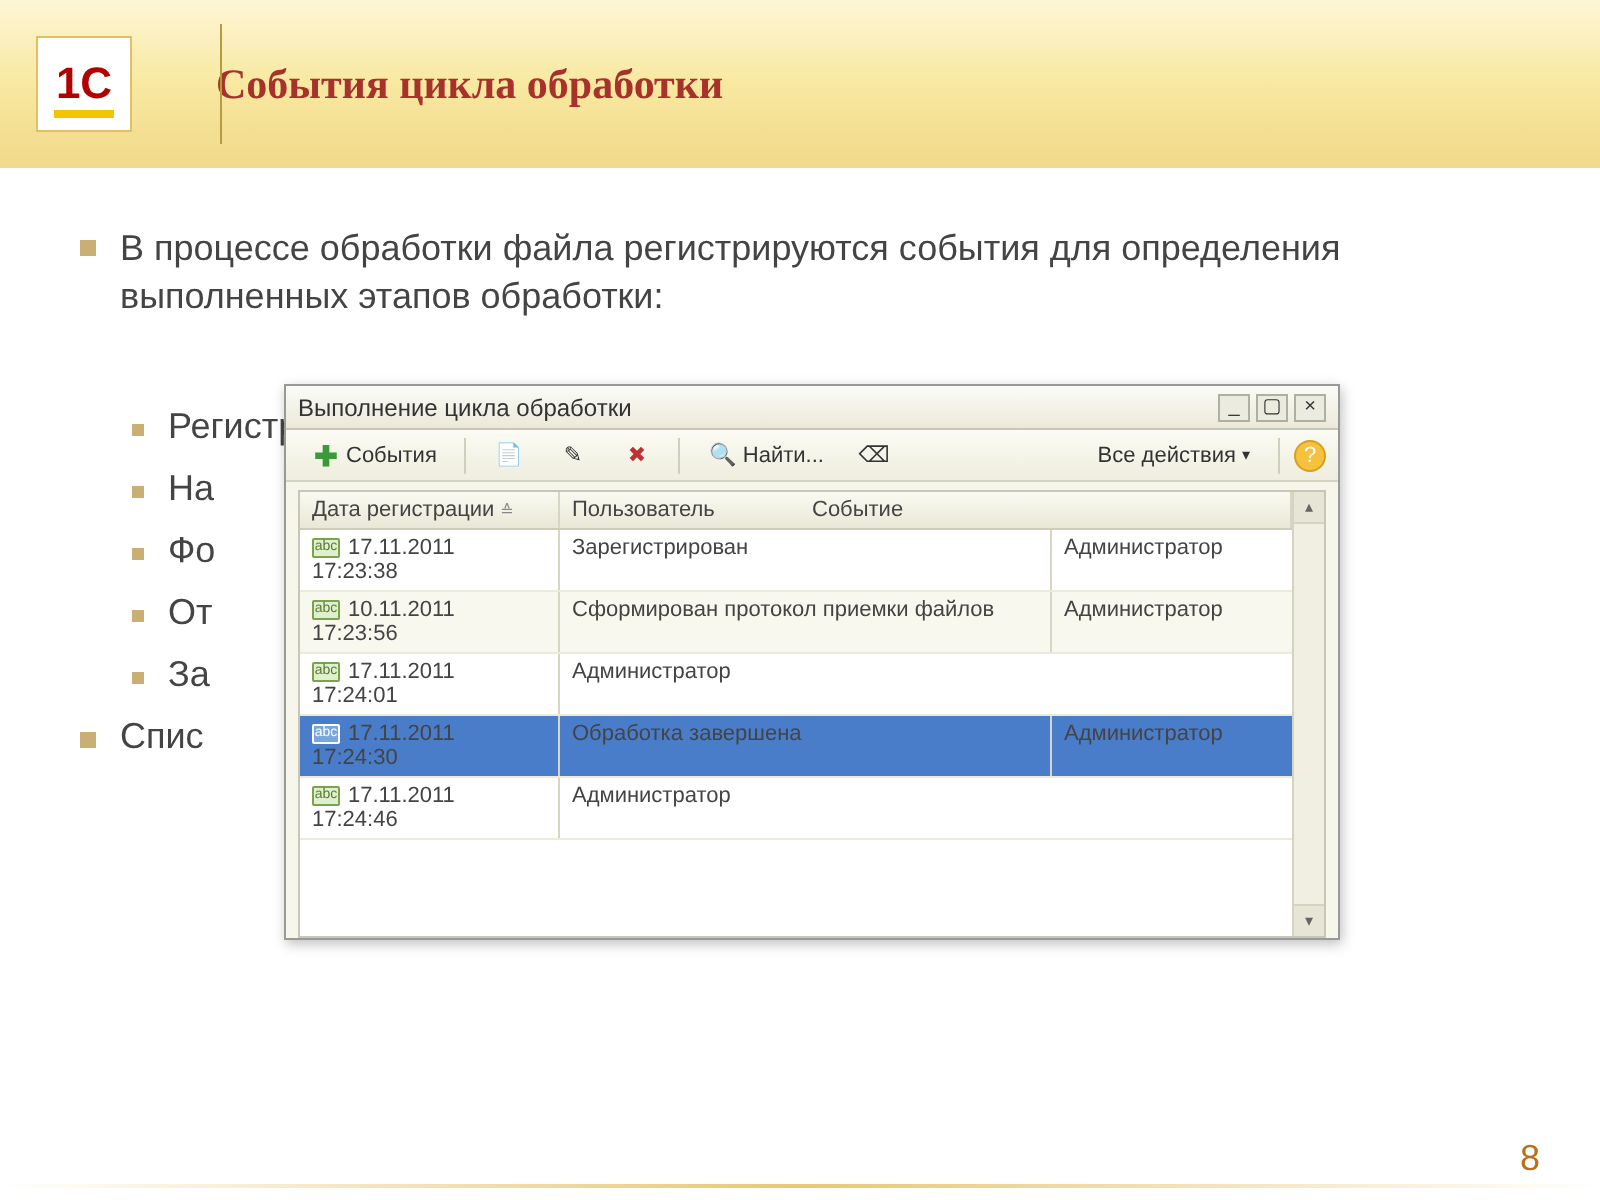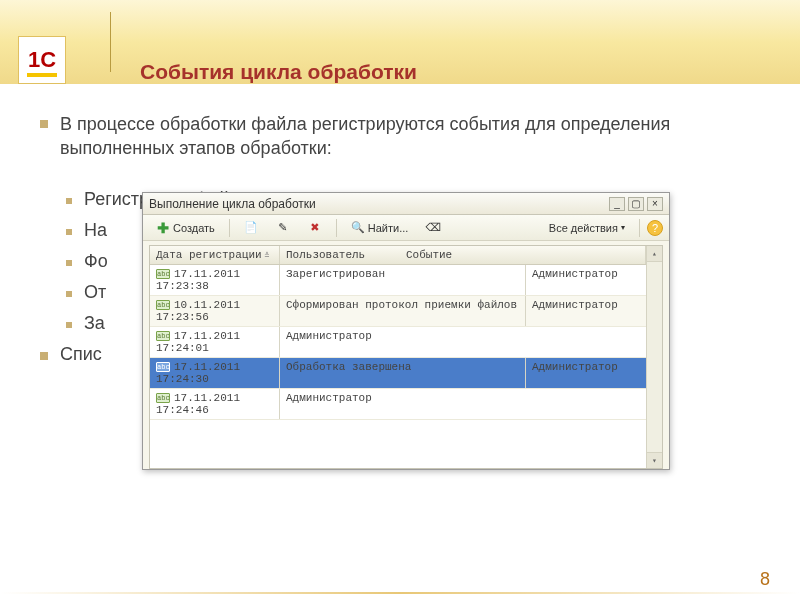--- a/index.html
+++ b/index.html
@@ -3,51 +3,51 @@
 <meta charset="utf-8">
 <style>
   * { box-sizing: border-box; margin: 0; padding: 0; }
   body { font-family: Arial, sans-serif; width: 800px; height: 600px; background: #fff; position: relative; }
 
   
   .header {
     height: 84px;
     background: linear-gradient(to bottom, #fdf6d6 0%, #f8e8a0 50%, #f0d98a 100%);
     display: flex;
-    align-items: flex-end;
+    align-items: center;
     padding-left: 18px;
     position: relative;
-    gap: 32px;
   }
   .logo-box {
     width: 48px; height: 48px;
     display: flex; align-items: center; justify-content: center;
     background: #fff;
     border: 1px solid #e0c060;
     position: relative;
     font-weight: bold; color: #b30000; font-size: 22px;
   }
   .logo-underscore {
     position: absolute; bottom: 6px; left: 8px; right: 8px; height: 4px; background: #f5c400;
   }
   .header-title {
     margin-left: 42px;
     color: #a6322b;
     font-size: 21px;
     font-weight: bold;
+    font-family: Liberation Serif, serif;
   }
   .header-divider {
     position: absolute;
     left: 110px; top: 12px; width: 1px; height: 60px;
     background: #b89b40;
   }
 
   
   .content { padding: 28px 30px 0 40px; color: #444; font-size: 18px; }
-  .para1 { margin-bottom: 18px; line-height: 1.35; }
+  .para1 { margin-bottom: 32px; line-height: 1.35; }
   .bullet-row { display: flex; align-items: flex-start; margin-bottom: 10px; }
   .bullet { width: 8px; height: 8px; background: #c9af74; margin-top: 8px; margin-right: 12px; flex-shrink: 0; }
   .bullet.small { width: 6px; height: 6px; margin-top: 9px; margin-left: 26px; }
   .list2 { margin-top: 4px; }
 
   
   .pagenum { position: absolute; bottom: 10px; right: 30px; color: #b8721a; font-size: 18px; }
   .pagenum-underline { position: absolute; bottom: 6px; left: 0; right: 0; height: 2px;
     background: linear-gradient(to right, transparent 0%, #e8c776 50%, transparent 100%); }
 
@@ -76,21 +76,21 @@
     height: 26px;
     background: linear-gradient(to bottom, #fbfbf4, #eeedde);
     border-bottom: 1px solid #d5d3c2;
     display: flex; align-items: center; padding: 0 6px; gap: 4px;
   }
   .tbtn { display: flex; align-items: center; gap: 3px; padding: 2px 6px; border: 1px solid transparent; border-radius: 3px; color: #333; }
   .ticon { width: 14px; height: 14px; display: inline-flex; align-items: center; justify-content: center; }
   .sep { width: 1px; height: 18px; background: #d0cebd; margin: 0 3px; }
   .win-toolbar .spacer { flex: 1; }
 
-  .grid-wrap { flex: 1; display: flex; border-top: 1px solid #d5d3c2; margin: 4px 6px 0 6px; background: #fff; border: 1px solid #c8c6b6; overflow: hidden; font-family: Liberation Mono, monospace; }
+  .grid-wrap { flex: 1; display: flex; border-top: 1px solid #d5d3c2; margin: 4px 6px 0 6px; background: #fff; border: 1px solid #c8c6b6; overflow: hidden; }
   .grid { flex: 1; }
   .ghead { display: flex; background: linear-gradient(to bottom,#fbfaf2,#e9e7d6); border-bottom: 1px solid #cfccba; }
   .gcell { padding: 3px 6px; border-right: 1px solid #d7d5c4; color: #444; font-size: 11px; }
   .ghead .gcell { font-weight: normal; display: flex; align-items: center; gap: 3px; }
   .col1 { width: 130px; }
   .col2 { flex: 1; }
   .col3 { width: 120px; border-right: none; }
   .grow { display: flex; border-bottom: 1px solid #eceadb; background: #fff; }
   .grow.alt { background: #f9f8ef; }
   .grow.sel { background: #4a7dc9; color: #fff; }
@@ -155,21 +155,21 @@
     <span>Выполнение цикла обработки</span>
     <span class="spacer"></span>
     <div class="win-ctl">_</div>
     <div class="win-ctl">▢</div>
     <div class="win-ctl">×</div>
   </div>
 
   <div class="win-toolbar">
     <div class="tbtn">
       <span class="ticon green-plus">✚</span>
-      <span>Создать</span>
+      <span>События</span>
     </div>
     <div class="sep"></div>
     <div class="tbtn">
         <span class="ticon">📄</span>
       </div>
     <div class="tbtn">
         <span class="ticon">✎</span>
       </div>
     <div class="tbtn">
         <span class="ticon" style="color:#c03030;">✖</span>

